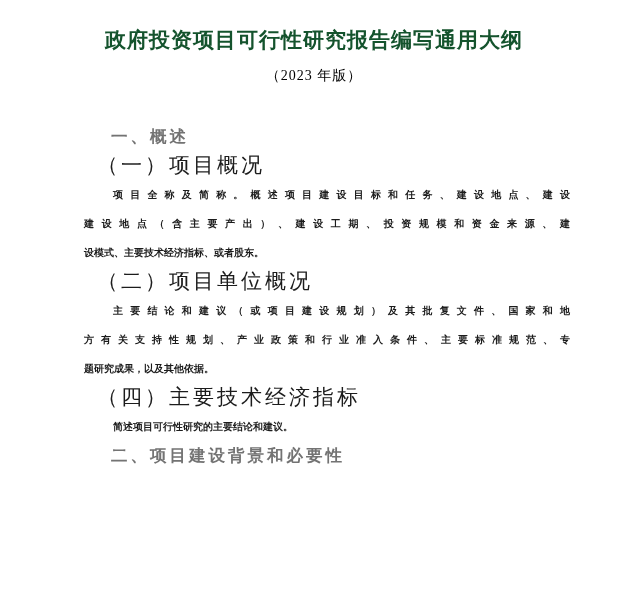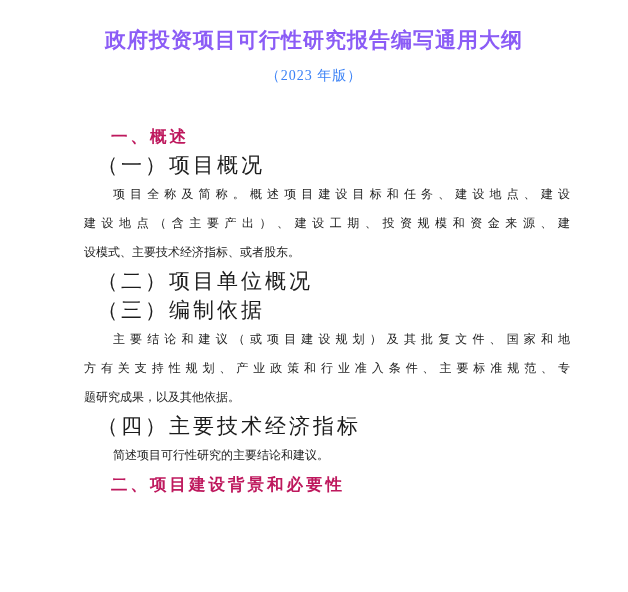--- a/index.html
+++ b/index.html
@@ -16,55 +16,56 @@
     font-family: "Liberation Serif", "DejaVu Serif", serif;
     color: #1c1c1c;
   }
   .doc-title {
     padding-top: 27px;
     text-align: center;
     font-size: 21px;
     line-height: 27px;
     font-weight: 700;
     letter-spacing: 1px;
-    color: #8b5cf6;
+    color: #14532d;
   }
   .doc-subtitle {
     margin-top: 12px;
     text-align: center;
     font-size: 14px;
     line-height: 19px;
     letter-spacing: 1px;
-    color: #3b82f6;
+    color: #000000;
   }
   .doc-body {
     margin: 37px 58px 0 84px;
     width: 486px;
     font-size: 15px;
   }
   .doc-body > div {
     line-height: 29px;
   }
   .h1 {
     font-family: "DejaVu Sans", "Liberation Sans", sans-serif;
     font-weight: 700;
     font-size: 16.5px;
     letter-spacing: 3px;
     text-indent: 27px;
-    color: #be185d;
+    color: #737373;
     white-space: nowrap;
   }
   .h2 {
     font-size: 21px;
     letter-spacing: 3px;
     text-indent: 13px;
     white-space: nowrap;
   }
   .para {
-    font-size: 12px;
+    font-size: 10px;
+    font-weight: bold;
   }
   .pline {
     text-align: justify;
     text-align-last: justify;
     text-justify: inter-character;
   }
   .pline.first {
     text-indent: 29px;
   }
   .pline.last {
@@ -79,21 +80,20 @@
   <div class="doc-subtitle">（2023 年版）</div>
   <div class="doc-body">
       <div class="h1">一、概述</div>
       <div class="h2">（一）项目概况</div>
       <div class="para">
         <div class="pline first">项目全称及简称。概述项目建设目标和任务、建设地点、建设</div>
         <div class="pline">建设地点（含主要产出）、建设工期、投资规模和资金来源、建</div>
         <div class="pline last">设模式、主要技术经济指标、或者股东。</div>
       </div>
       <div class="h2">（二）项目单位概况</div>
-      <div class="h2">（三）编制依据</div>
       <div class="para">
         <div class="pline first">主要结论和建议（或项目建设规划）及其批复文件、国家和地</div>
         <div class="pline">方有关支持性规划、产业政策和行业准入条件、主要标准规范、专</div>
         <div class="pline last">题研究成果，以及其他依据。</div>
       </div>
       <div class="h2">（四）主要技术经济指标</div>
       <div class="para">
         <div class="pline first last">简述项目可行性研究的主要结论和建议。</div>
       </div>
       <div class="h1">二、项目建设背景和必要性</div>

